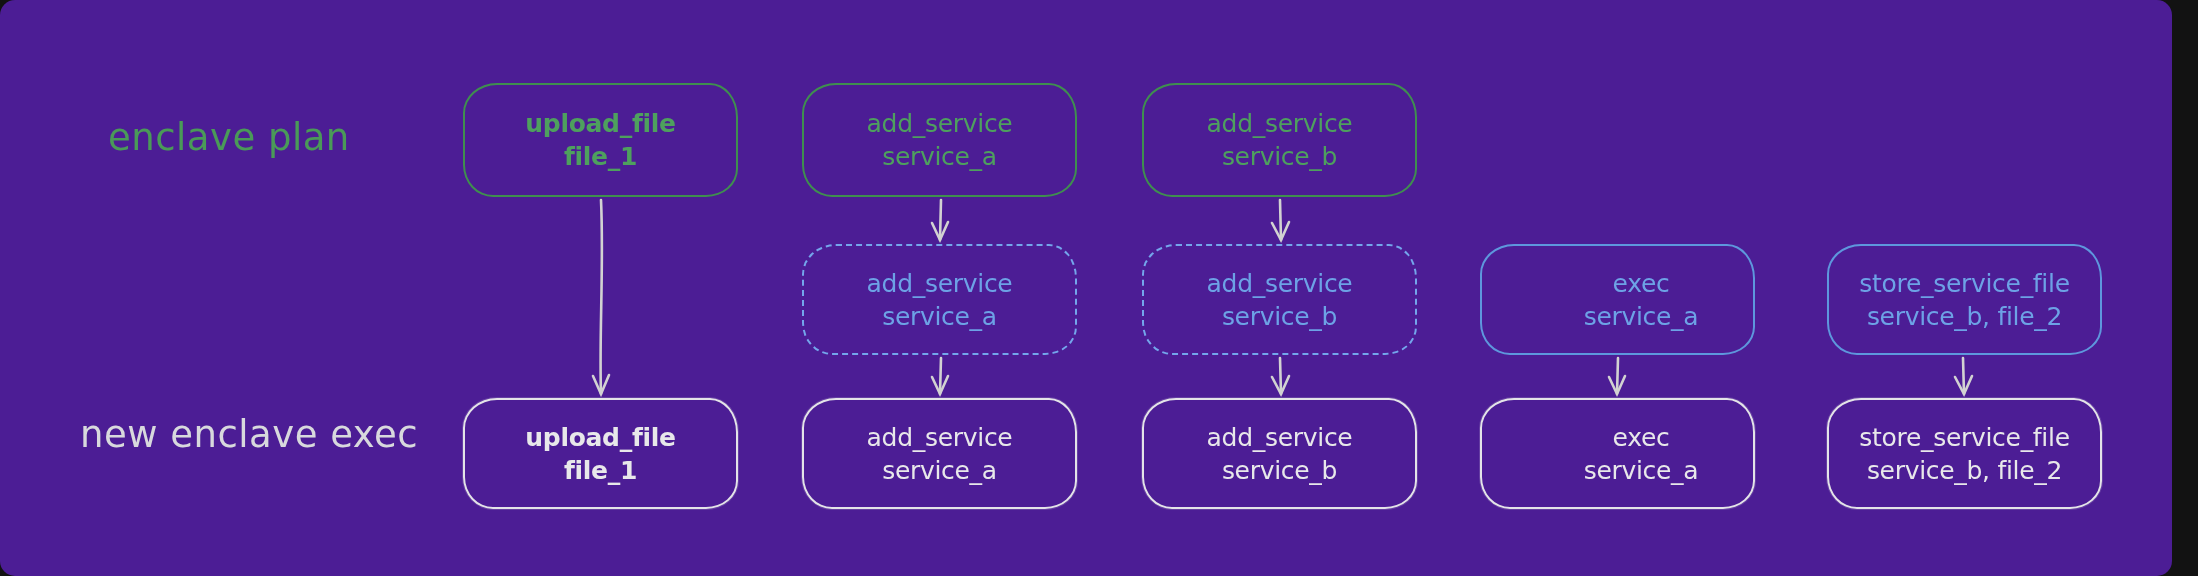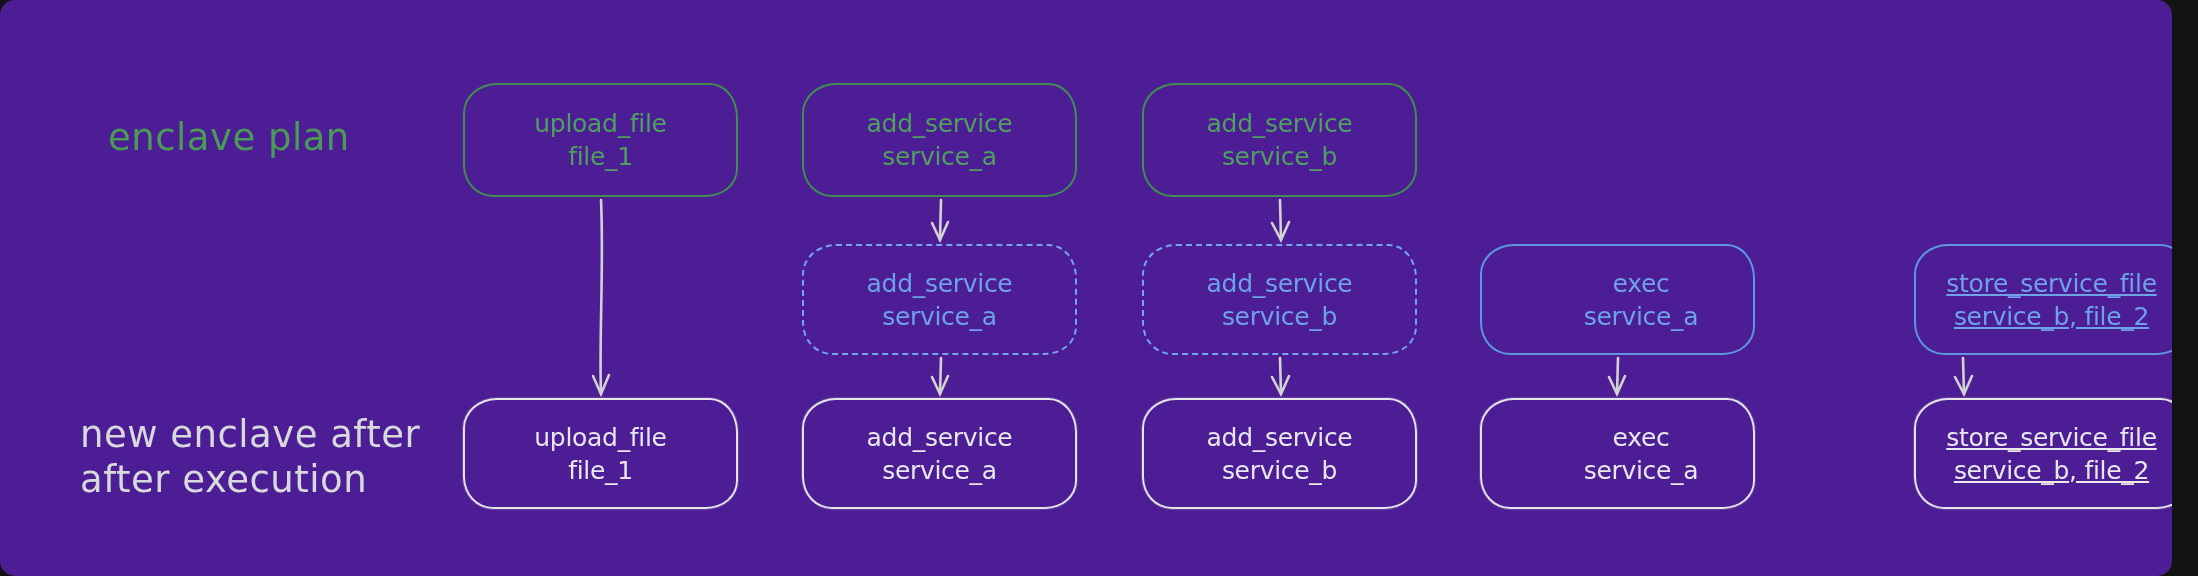--- a/index.html
+++ b/index.html
@@ -37,47 +37,46 @@
     font-size: 25px;
     line-height: 33px;
     letter-spacing: -0.3px;
     border-radius: 34px 28px 32px 30px / 30px 34px 28px 32px;
     white-space: nowrap;
   }
   .row1 { top: 83px;  height: 114px; }
   .row2 { top: 244px; height: 111px; }
   .row3 { top: 398px; height: 111px; }
 
-  .col1 { left: 463px;  }
+  .col1 { left: 463px; font-weight: bold;  }
   .col2 { left: 802px;  }
   .col3 { left: 1142px; }
   .col4 { left: 1480px; padding-left: 47px; }
-  .col5 { left: 1914px; text-decoration: underline; }
+  .col5 { left: 1827px; }
 
   .green-solid { border: 2.5px solid #3f8f4f; color: #4ea05e; }
   .blue-dashed { border: 2.5px dashed #74a6ec; color: #6da2e6; }
   .blue-solid  { border: 2.5px solid #5e97dd; color: #6da2e6; }
   .white-solid { border: 2.5px solid #e4e4e8; color: #e8e8ea;
                  box-shadow: 0 0 0 1px rgba(220,220,225,0.18); }
 
   
   #arrow-layer { position: absolute; left: 0; top: 0; }
   .arrow-line { stroke: #d2d2d2; stroke-width: 2.6; fill: none; stroke-linecap: round; }
 </style>
 </head>
 <body>
 
 <div id="canvas">
 
   <div id="label-enclave" class="row-label">enclave plan</div>
 
 
   <div id="label-new" class="row-label">
-    <div>new enclave after</div>
-    <div>after execution</div>
+    <div>new enclave exec</div>
   </div>
 
   <div class="plan-box row1 col1 green-solid">
     <div>upload_file</div>
     <div>file_1</div>
   </div>
   <div class="plan-box row1 col2 green-solid">
     <div>add_service</div>
     <div>service_a</div>
   </div>

